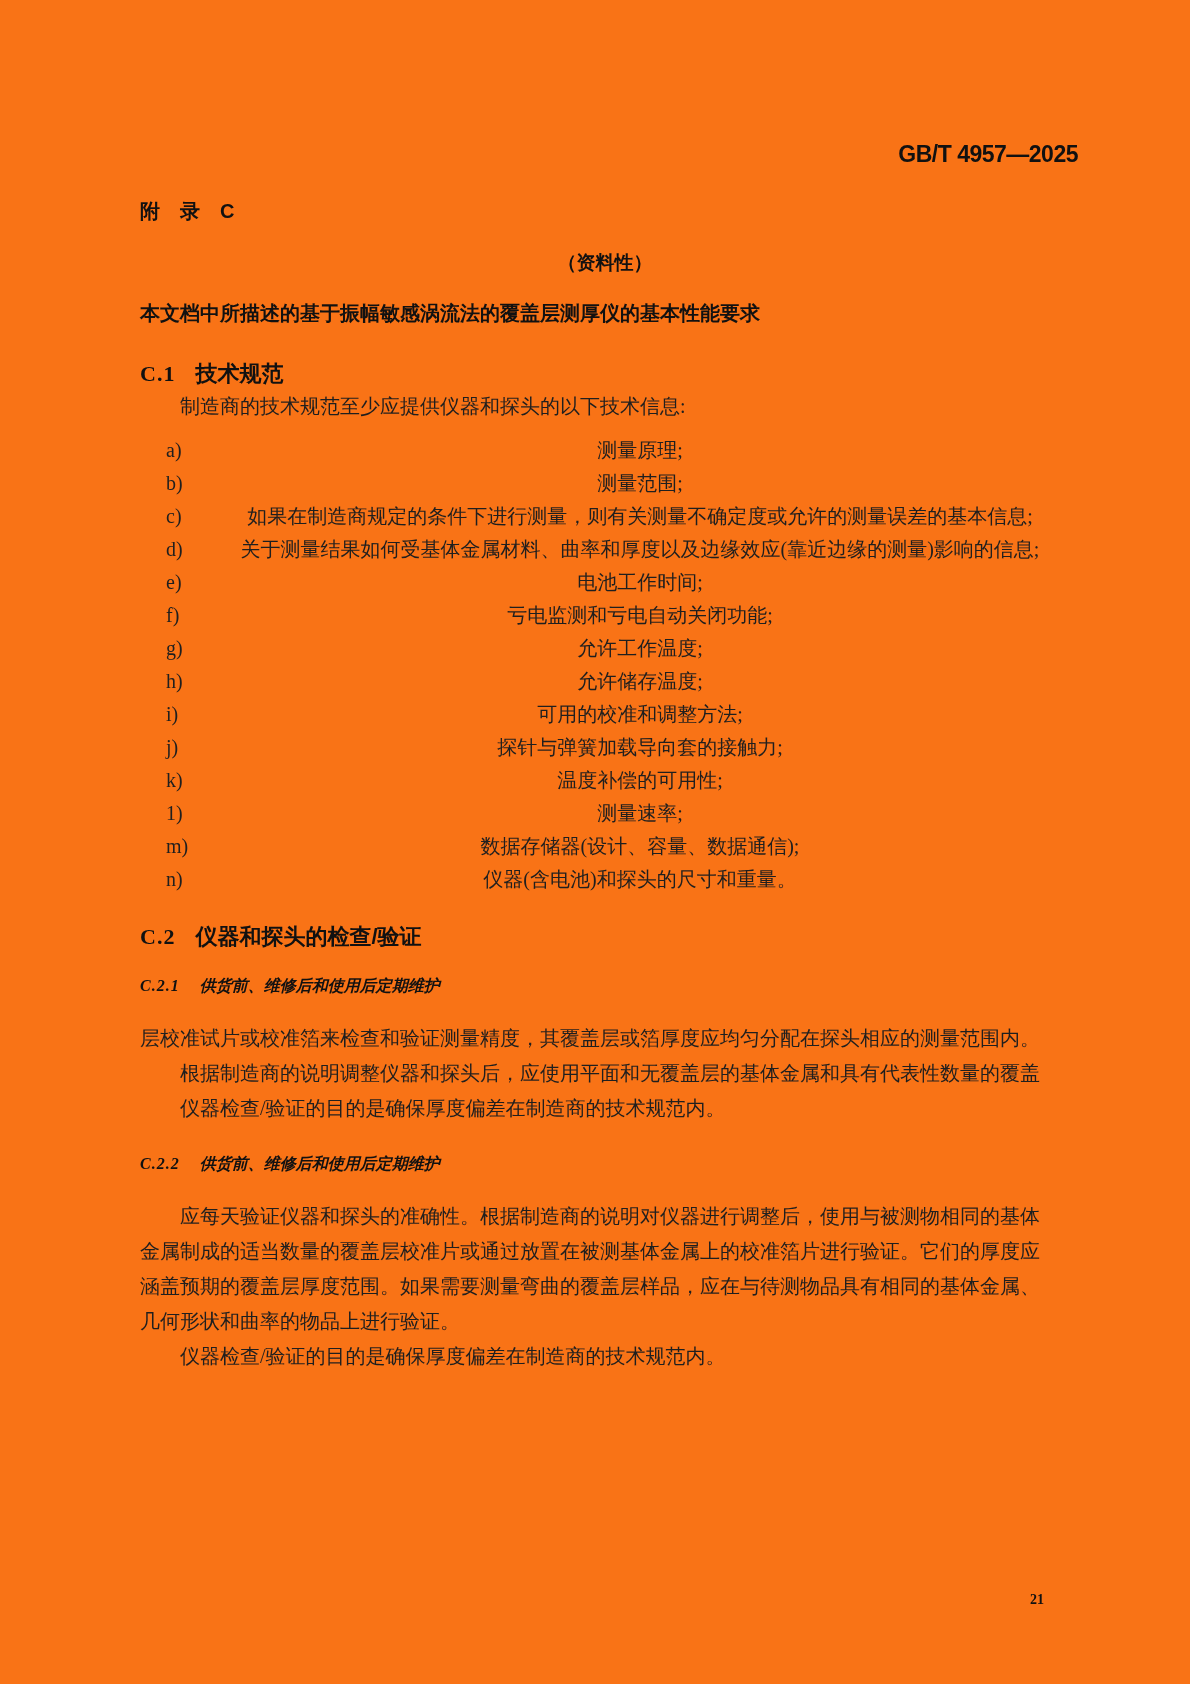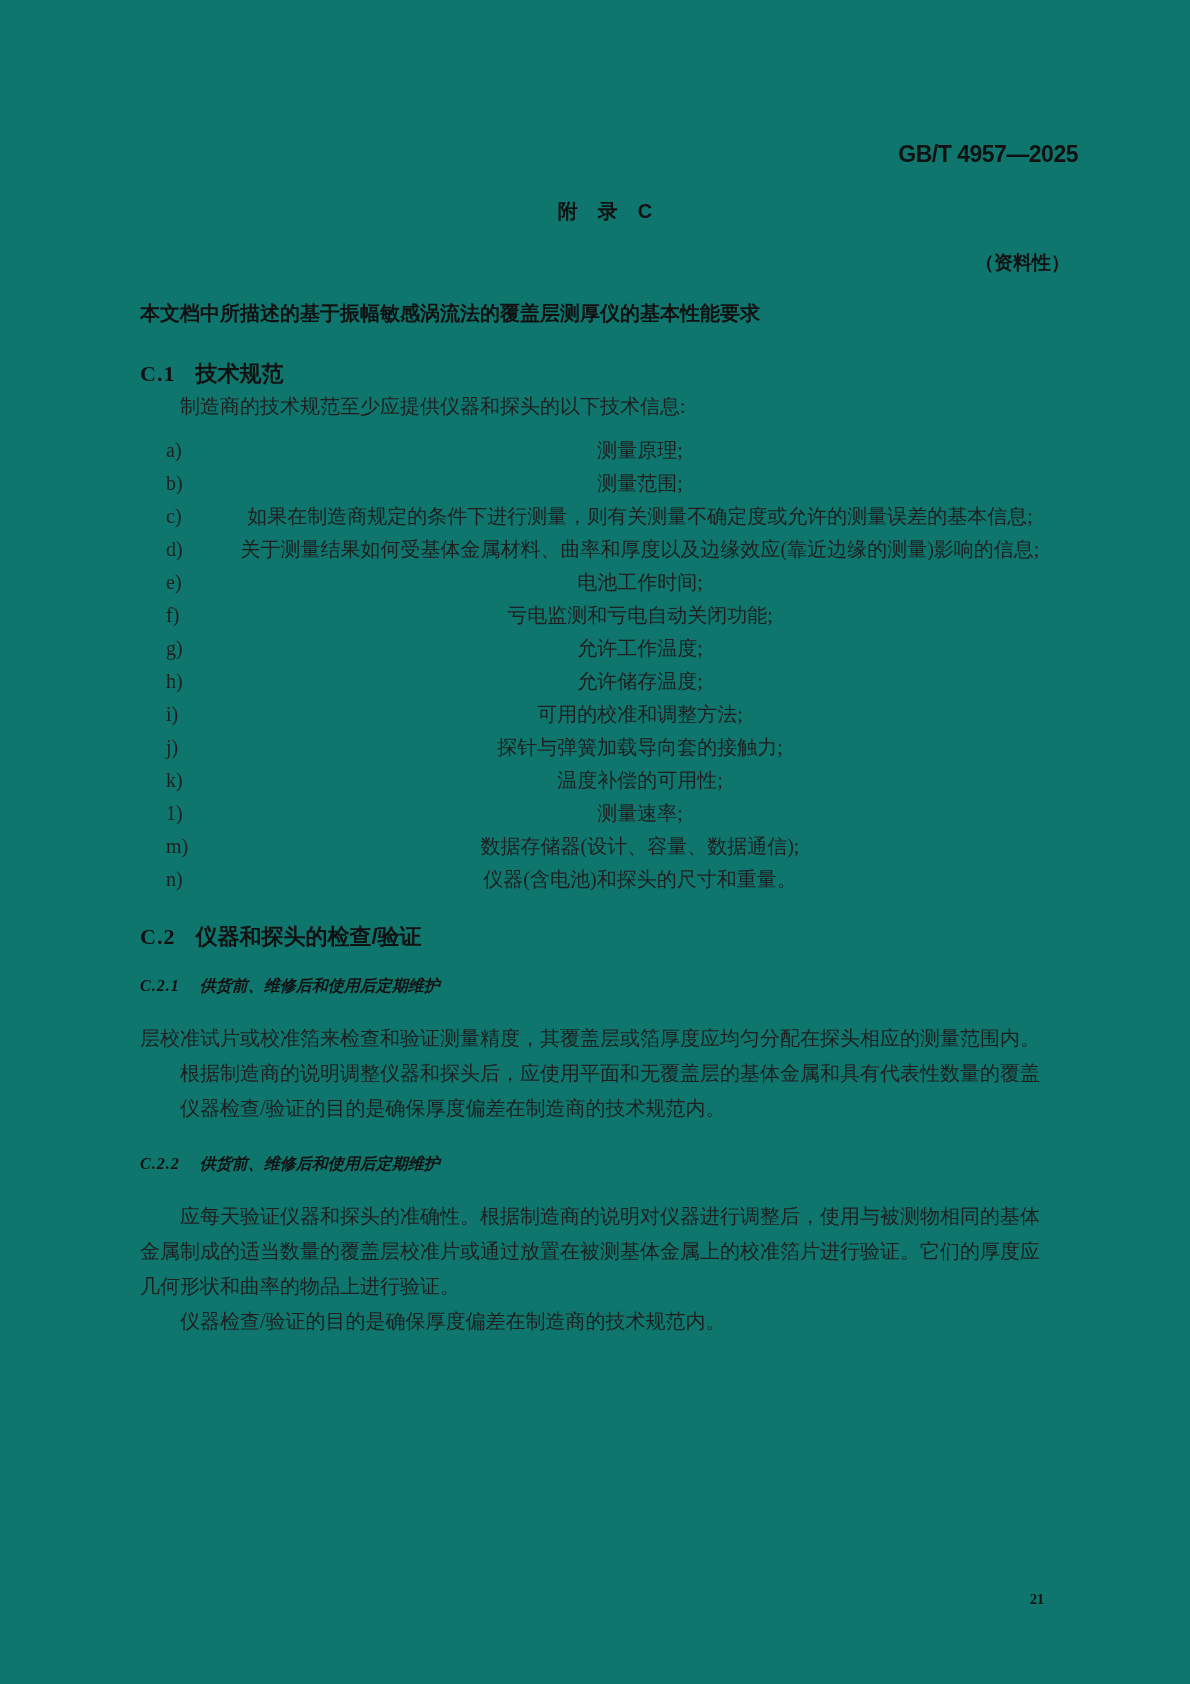--- a/index.html
+++ b/index.html
@@ -1,40 +1,40 @@
 <!DOCTYPE html>
 <html><head>
 <meta charset="utf-8">
 <style>
   html,body{margin:0;padding:0;background:#e8e8e8;}
   .page{
     position:relative;
     width:1190px;height:1684px;
     margin:0 auto;
-    background:#0f766e;
+    background:#f97316;
     font-family:"Liberation Serif","DejaVu Serif",serif;
     color:#1f1f1f;
     overflow:hidden;
   }
   .doc-number{
     position:absolute;top:141px;right:112px;
     font-family:"Liberation Sans","DejaVu Sans",sans-serif;
     font-weight:bold;font-size:23px;letter-spacing:-0.5px;color:#111;
   }
   .content{
     position:absolute;left:140px;top:0;width:930px;
   }
   .appendix-label{
     padding-top:198px;
-    text-align:center;
+    text-align:left;
     font-family:"Liberation Sans","DejaVu Sans",sans-serif;
     font-weight:bold;font-size:20px;color:#111;
   }
   .informative{
-    margin-top:25px;text-align:right;
+    margin-top:25px;text-align:center;
     font-family:"Liberation Sans","DejaVu Sans",sans-serif;
     font-weight:bold;font-size:19px;color:#111;
   }
   .doc-title{
     margin-top:24px;text-align:left;
     font-family:"Liberation Sans","DejaVu Sans",sans-serif;
     font-weight:bold;font-size:20px;color:#111;
   }
   .h1{
     margin-top:32px;
@@ -184,20 +184,21 @@
     <div class="h2" style="margin-top:28px">
       <span class="sec-num">C.2.2</span><span>供货前、维修后和使用后定期维护</span>
     </div>
 
     <div class="para">
 
         <p class="pline ind">应每天验证仪器和探头的准确性。根据制造商的说明对仪器进行调整后，使用与被测物相同的基体</p>
 
         <p class="pline">金属制成的适当数量的覆盖层校准片或通过放置在被测基体金属上的校准箔片进行验证。它们的厚度应</p>
 
+        <p class="pline">涵盖预期的覆盖层厚度范围。如果需要测量弯曲的覆盖层样品，应在与待测物品具有相同的基体金属、</p>
 
         <p class="pline">几何形状和曲率的物品上进行验证。</p>
 
         <p class="pline ind">仪器检查/验证的目的是确保厚度偏差在制造商的技术规范内。</p>
       </div>
 
   </div>
 
   <div class="page-number">21</div>
 

